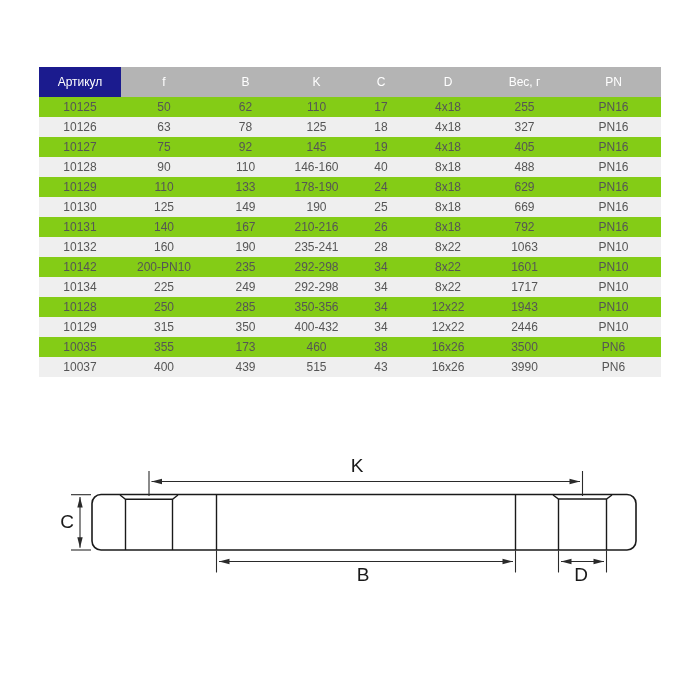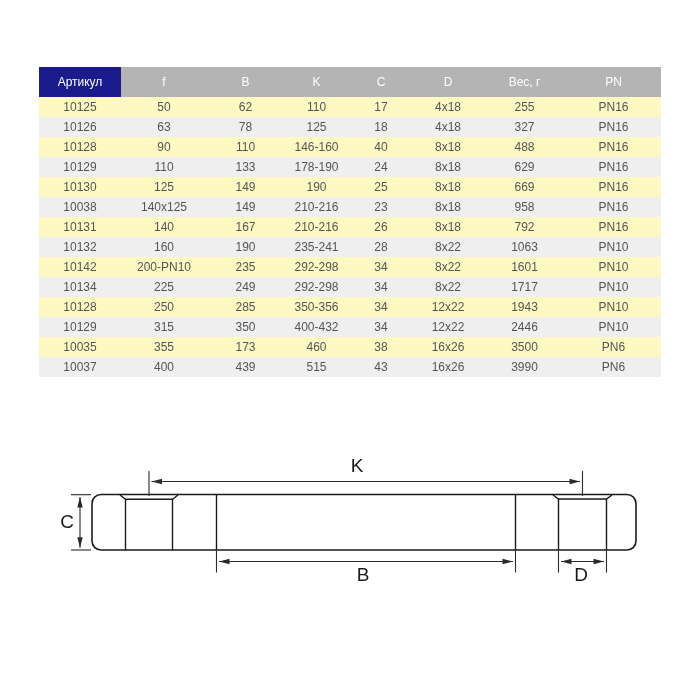--- a/index.html
+++ b/index.html
@@ -25,21 +25,21 @@
   .spec-table th{
     height:30px;font-size:12px;font-weight:400;
     color:var(--header-text);background:var(--header-bg);
     text-align:center;padding:0;
   }
   .spec-table th.article{background:var(--article-bg);}
   .spec-table td{
     height:20px;font-size:12px;color:var(--body-text);
     text-align:center;padding:0;white-space:nowrap;
   }
-  .spec-table tbody tr{background:#fef9c3;}
+  .spec-table tbody tr{background:#84cc16;}
   .spec-table tbody tr:nth-child(even){background:var(--row-alt);}
   .diagram-svg{position:absolute;left:0;top:440px;}
   .outline{fill:#ffffff;stroke:var(--outline);stroke-width:1.6;}
   .inner-line{fill:none;stroke:var(--outline);stroke-width:1.4;}
   .dim-line{fill:none;stroke:var(--dim);stroke-width:1.1;}
   .dim-label{font-family:"Liberation Sans",sans-serif;font-size:19px;fill:#1a1a1a;}
 </style>
 </head>
 <body>
 
@@ -81,20 +81,30 @@
         <td>10126</td>
         <td>63</td>
         <td>78</td>
         <td>125</td>
         <td>18</td>
         <td>4x18</td>
         <td>327</td>
         <td>PN16</td>
       </tr>
       <tr>
+        <td>10127</td>
+        <td>75</td>
+        <td>92</td>
+        <td>145</td>
+        <td>19</td>
+        <td>4x18</td>
+        <td>405</td>
+        <td>PN16</td>
+      </tr>
+      <tr>
         <td>10128</td>
         <td>90</td>
         <td>110</td>
         <td>146-160</td>
         <td>40</td>
         <td>8x18</td>
         <td>488</td>
         <td>PN16</td>
       </tr>
       <tr>
@@ -108,30 +118,20 @@
         <td>PN16</td>
       </tr>
       <tr>
         <td>10130</td>
         <td>125</td>
         <td>149</td>
         <td>190</td>
         <td>25</td>
         <td>8x18</td>
         <td>669</td>
-        <td>PN16</td>
-      </tr>
-      <tr>
-        <td>10038</td>
-        <td>140x125</td>
-        <td>149</td>
-        <td>210-216</td>
-        <td>23</td>
-        <td>8x18</td>
-        <td>958</td>
         <td>PN16</td>
       </tr>
       <tr>
         <td>10131</td>
         <td>140</td>
         <td>167</td>
         <td>210-216</td>
         <td>26</td>
         <td>8x18</td>
         <td>792</td>

